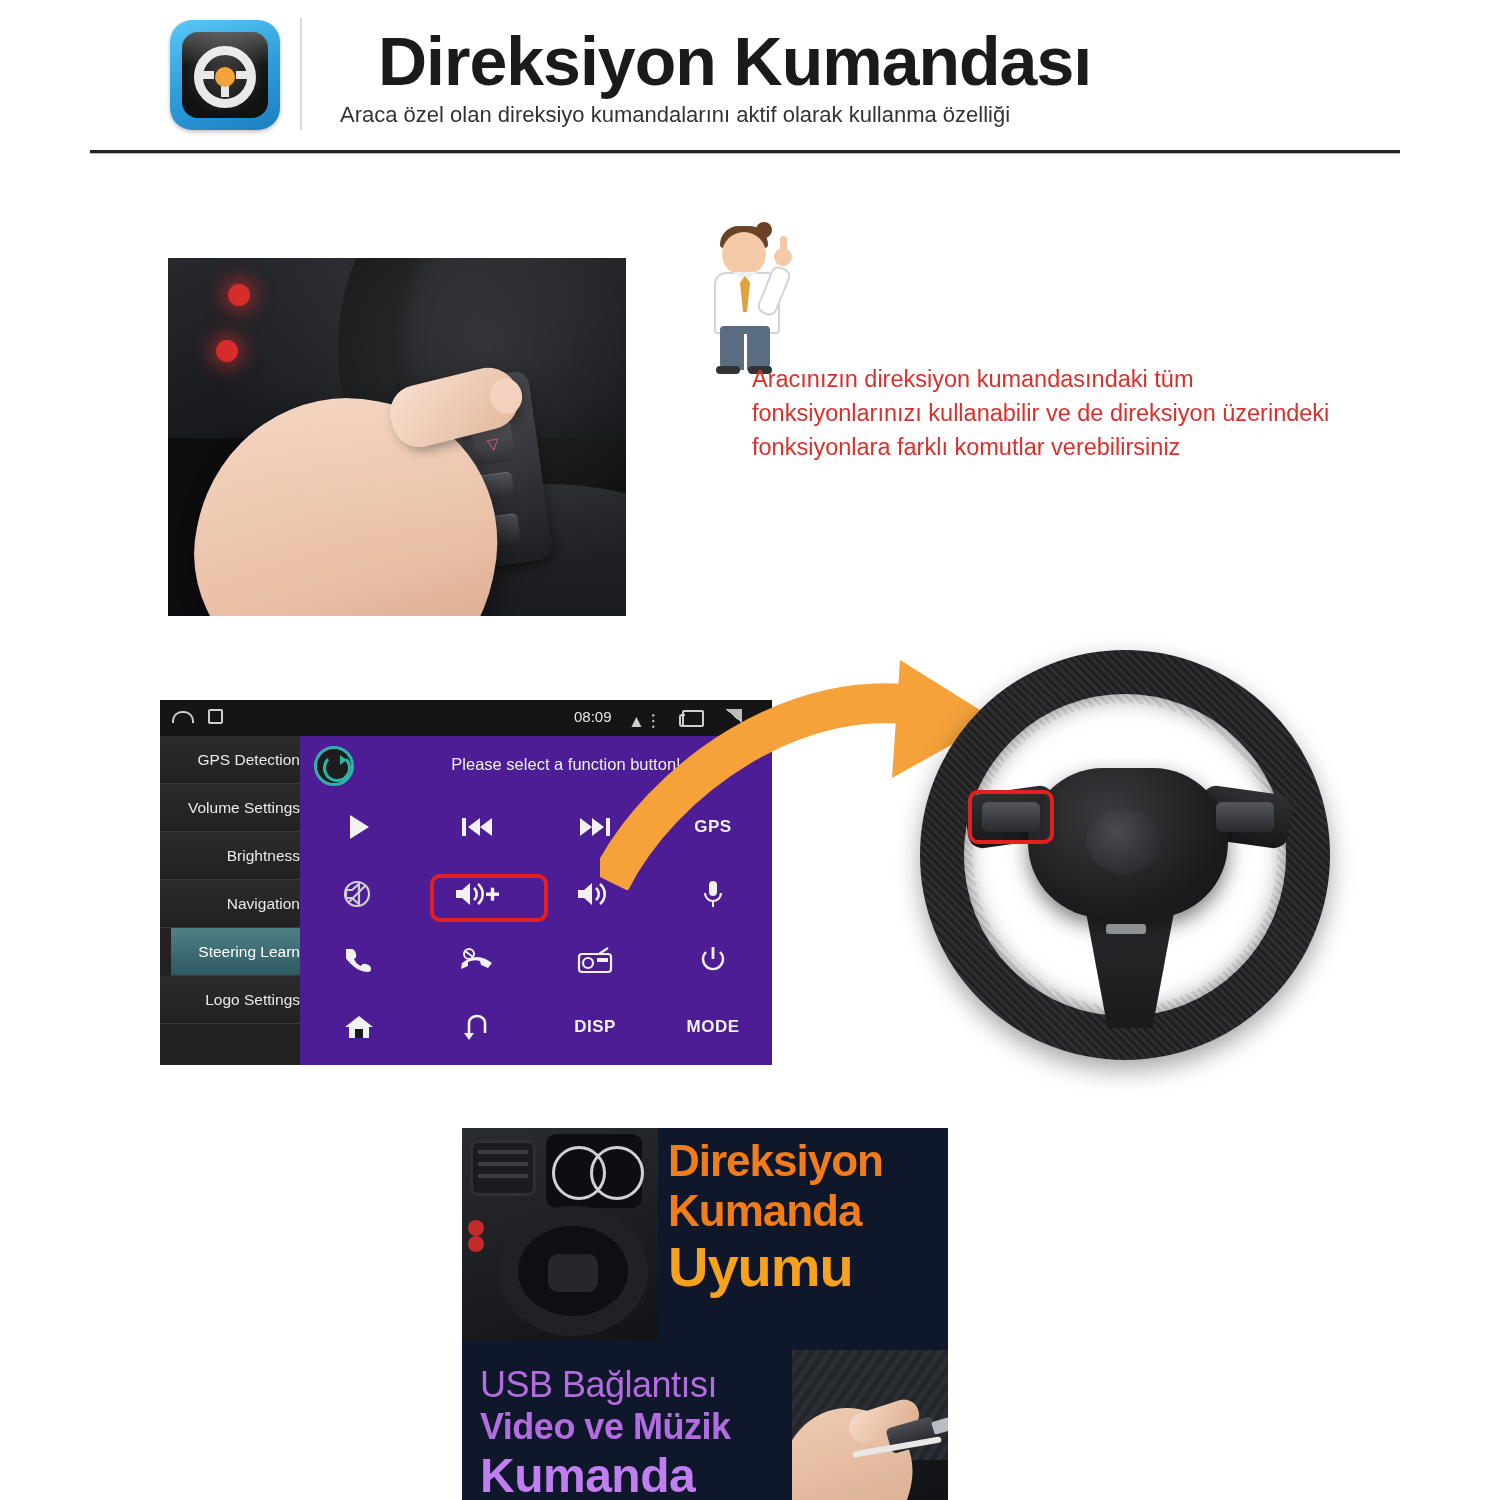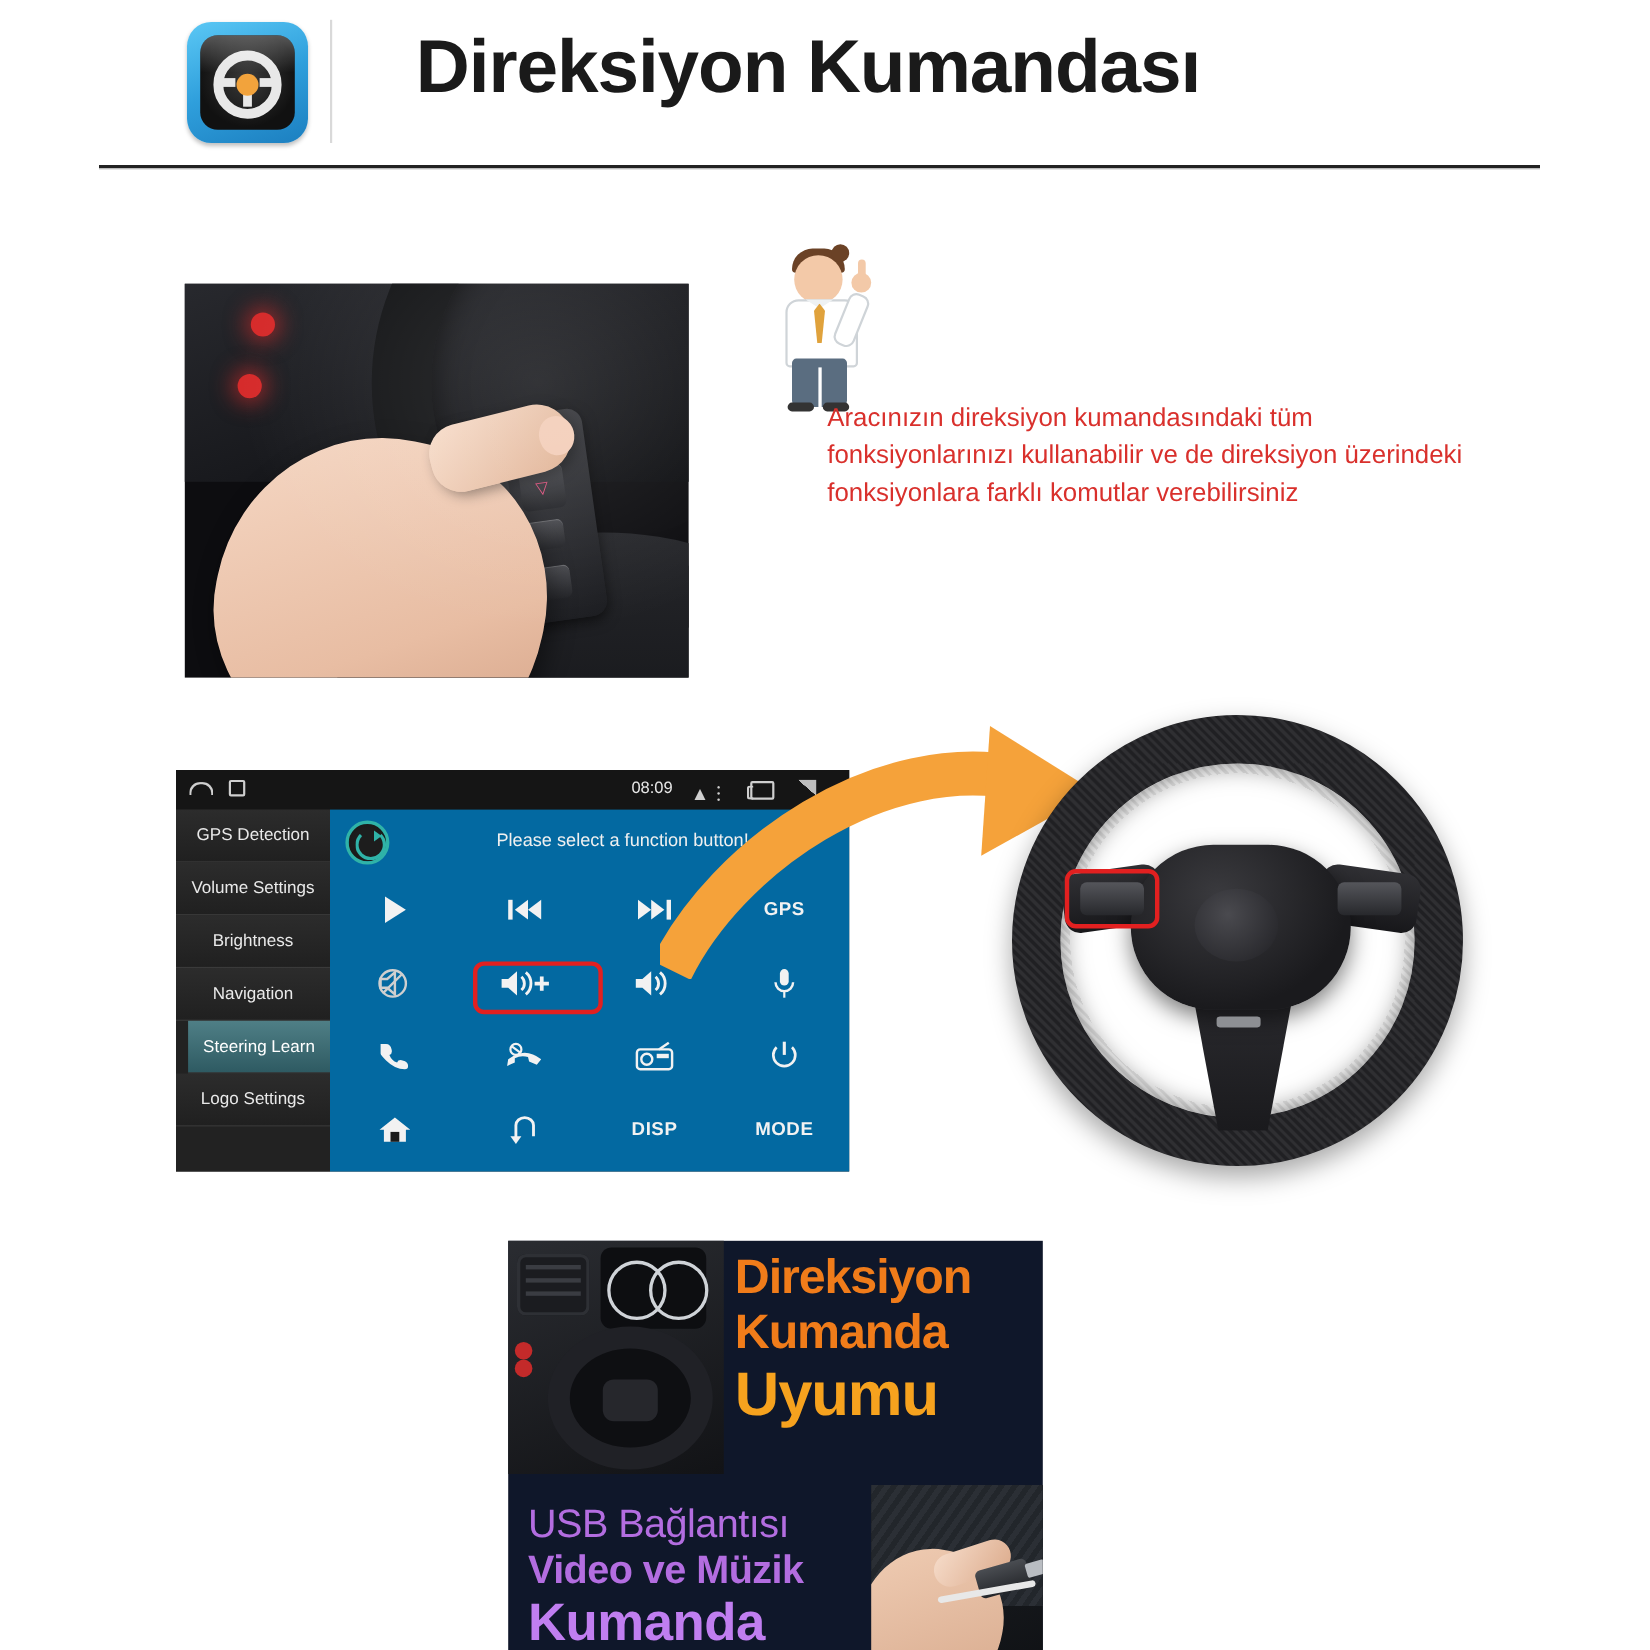--- a/index.html
+++ b/index.html
@@ -146,30 +146,30 @@
   .hu-sq-ic{width:11px;height:11px;border:2px solid #cfcfcf;border-radius:2px;}
   .hu-time{position:absolute;left:414px;top:8px;font-size:15px;color:#e6e6e6;}
   .hu-chev{position:absolute;left:468px;top:7px;color:#cfcfcf;font-size:17px;}
   .hu-apps{position:absolute;left:522px;top:10px;width:18px;height:13px;border:2px solid #cfcfcf;border-radius:2px;}
   .hu-apps:before{content:"";position:absolute;left:-5px;top:2px;width:4px;height:9px;border:2px solid #cfcfcf;border-right:none;border-radius:3px 0 0 3px;}
   .hu-sig{position:absolute;left:566px;top:9px;width:16px;height:14px;background:
      linear-gradient(to top right,transparent 48%,#bdbdbd 49%);}
 
   .hu-side{position:absolute;left:0;top:36px;width:140px;height:329px;background:#222;}
   .hu-side-item{
-    position:relative;height:47px;line-height:47px;text-align:center;
+    position:relative;height:47px;line-height:47px;text-align:right;
     color:#e9e9e9;font-size:15.5px;border-bottom:1px solid #3a3a3a;
     background:linear-gradient(180deg,#2c2c2c,#202020);
   }
   .hu-side-item.active{
     background:linear-gradient(180deg,#4f7f86,#2e5a62);
     color:#ffffff;
     margin-left:11px;
   }
-  .hu-main{position:absolute;left:140px;top:36px;width:472px;height:329px;background:#0369a1;}
+  .hu-main{position:absolute;left:140px;top:36px;width:472px;height:329px;background:#4c1d95;}
   .hu-refresh{
     position:absolute;left:14px;top:10px;width:40px;height:40px;border-radius:50%;
     border:3px solid #2fb3a8;box-sizing:border-box;
     background:radial-gradient(circle at 50% 50%,#1d1d1d 50%,#161616 100%);
   }
   .hu-refresh:before{
     content:"";position:absolute;left:6px;top:5px;width:22px;height:22px;
     border:3px solid #2fb3a8;border-radius:50%;border-top-color:transparent;
   }
   .hu-refresh:after{
@@ -297,20 +297,21 @@
       <div class="logo-wheel"></div>
       <div class="logo-spoke l"></div>
       <div class="logo-spoke r"></div>
       <div class="logo-spoke b"></div>
       <div class="logo-hub"></div>
       <div class="logo-glass"></div>
     </div>
   </div>
   <div class="divider-v"></div>
   <div class="title">Direksiyon Kumandası</div>
+  <div class="subtitle">Araca özel olan direksiyo kumandalarını aktif olarak kullanma özelliği</div>
   <div class="hr-top"></div>
 </div>
 
 <div class="photo1">
   <div class="p1-dash"></div>
   <div class="p1-led a"></div>
   <div class="p1-led b"></div>
   <div class="p1-wheelarc"></div>
   <div class="p1-lowerwheel"></div>
   <div class="p1-panel">

